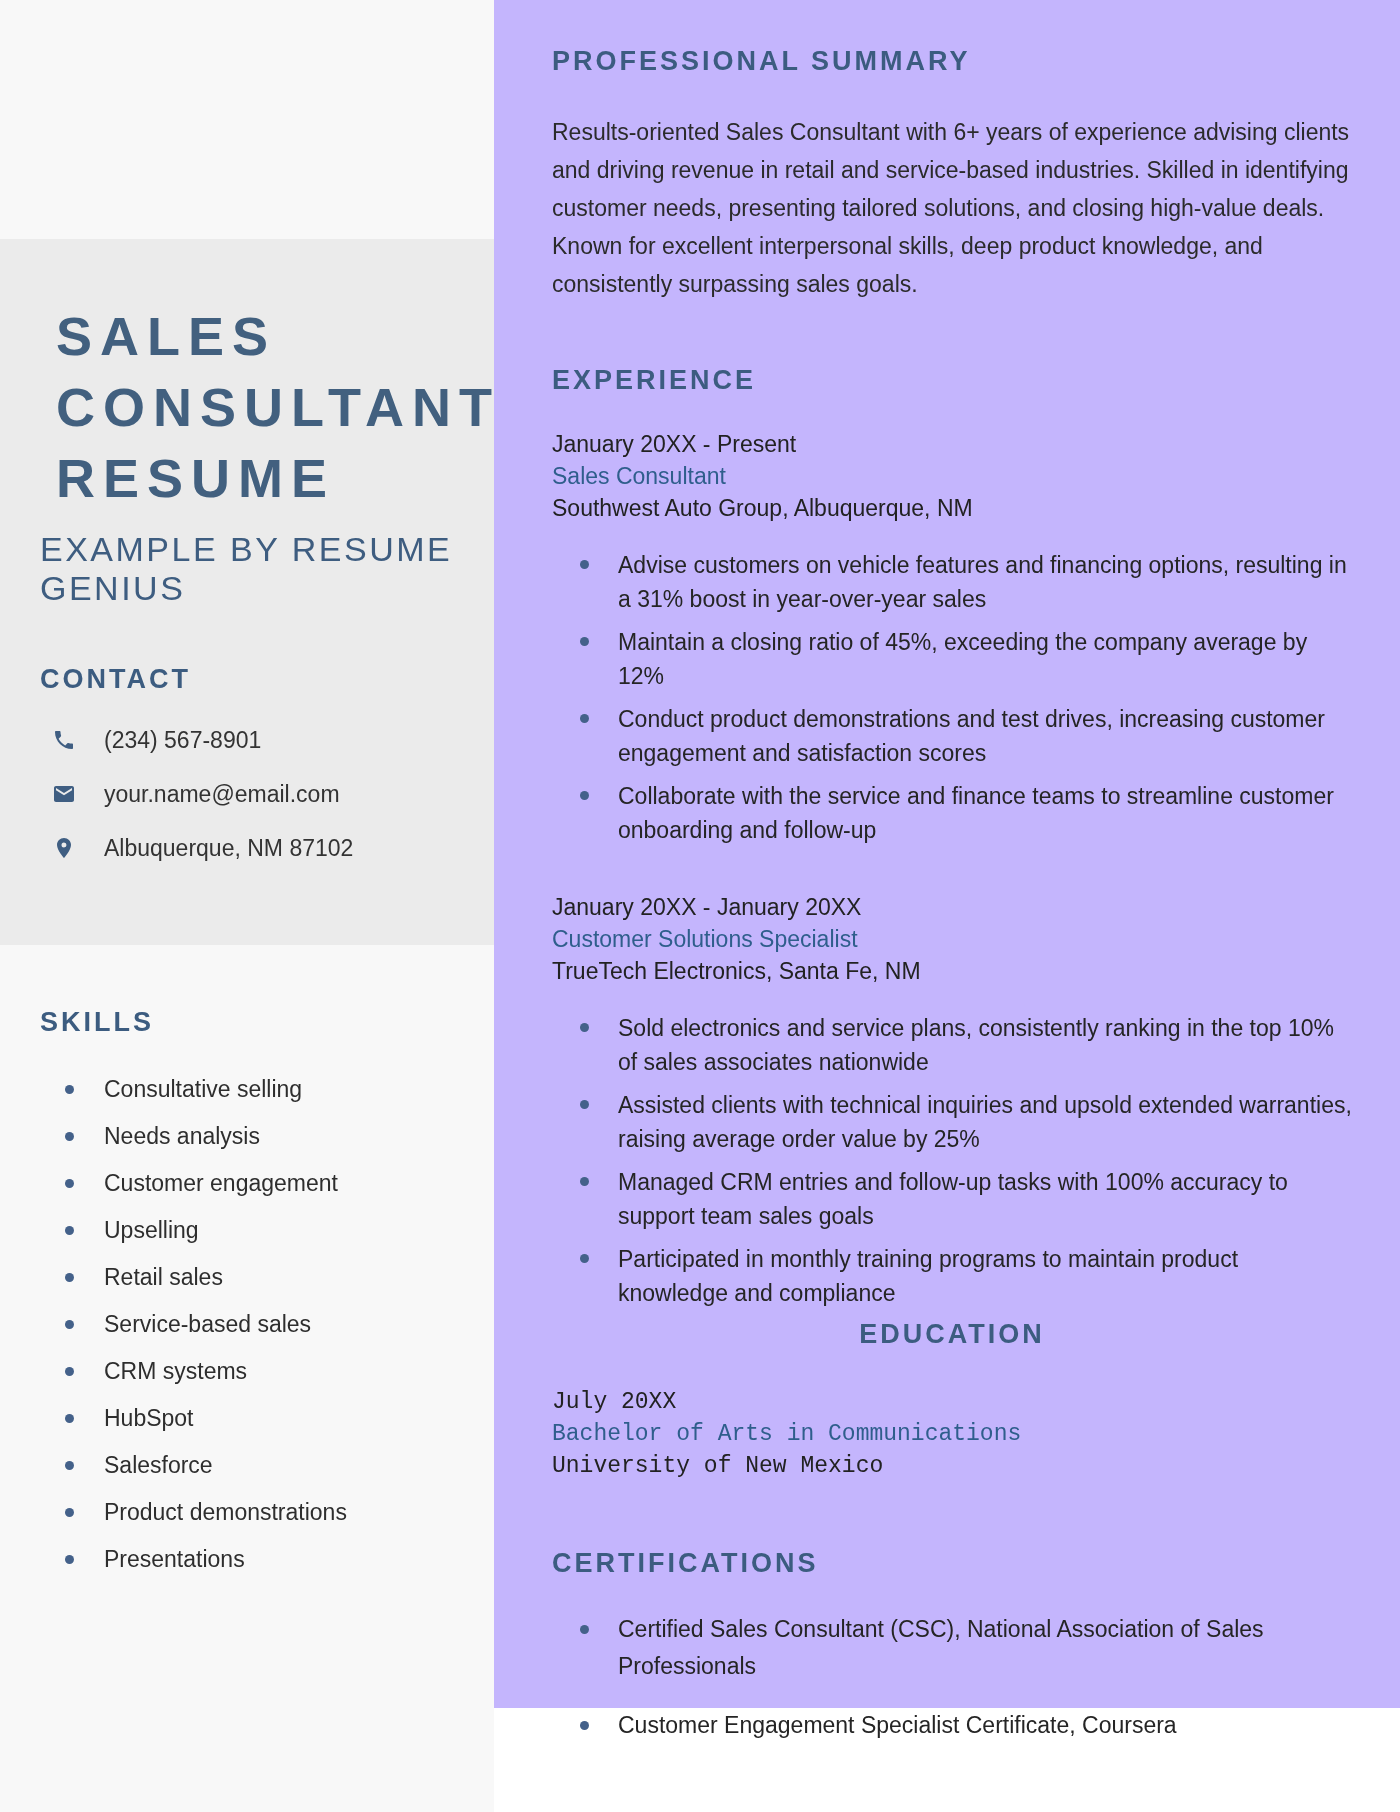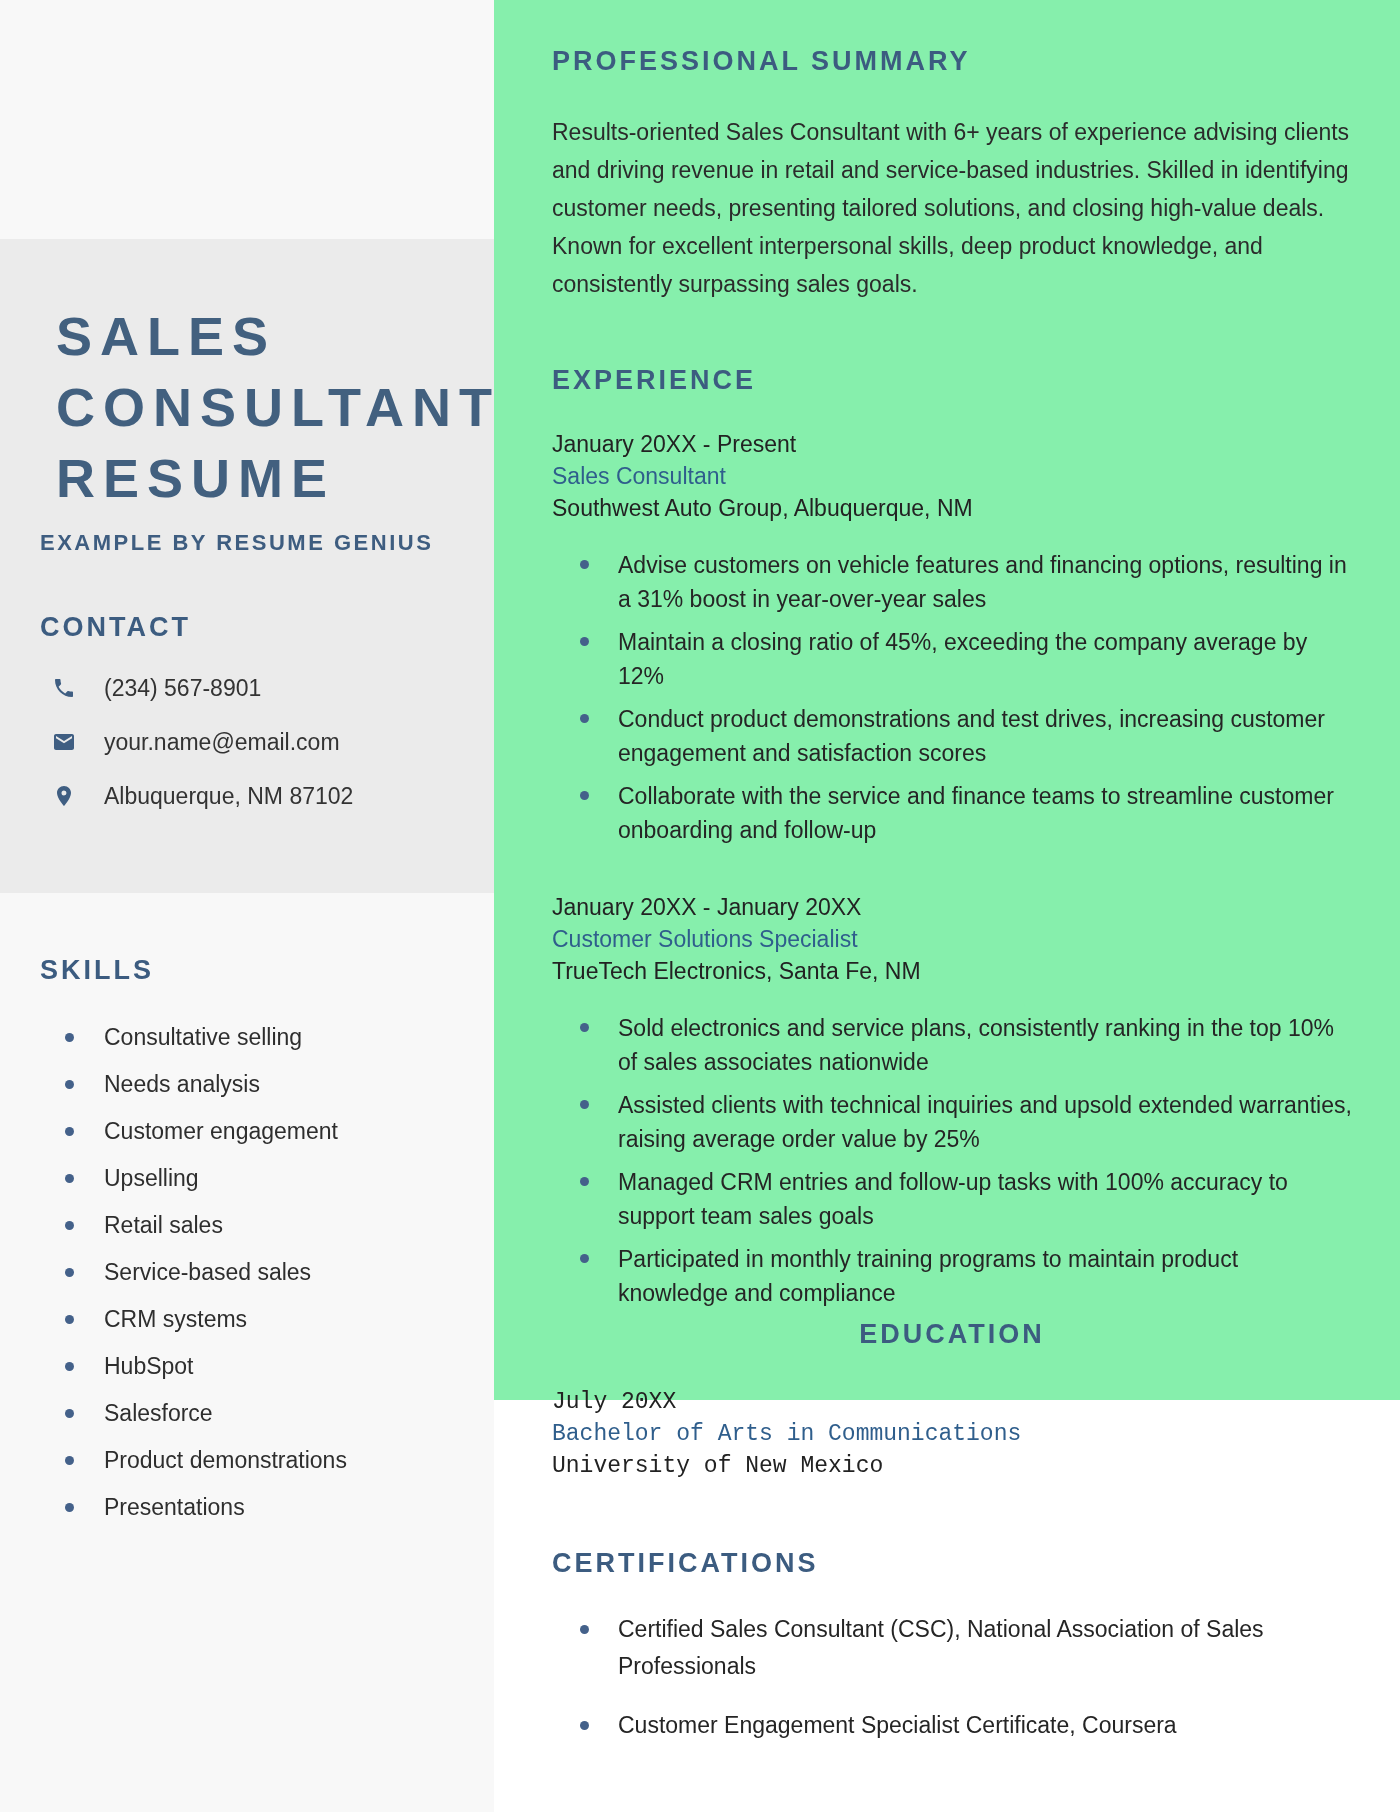--- a/index.html
+++ b/index.html
@@ -11,41 +11,41 @@
   .left-col{position:absolute;left:0;top:0;width:494px;height:1812px;background:#f8f8f8;}
   .title-panel{
     margin-top:239px;background:#ebebeb;box-sizing:border-box;width:494px;
     padding:46px 10px 58px 40px;
   }
   .resume-title{
     margin:16px;width:454px;font-size:54px;font-weight:700;color:#42607f;
     letter-spacing:8px;line-height:71px;word-spacing:9999px; 
   }
   .resume-subtitle{
-    margin:16px 0 0 0;font-size:22px;font-weight:700;color:#3e5d80;letter-spacing:2.5px;
+    margin:16px 0 0 0;font-size:34px;font-weight:400;color:#3e5d80;letter-spacing:2.5px;
   }
   .side-heading{
     margin:0;font-size:27px;font-weight:600;color:#3c5c80;letter-spacing:3px;
   }
   .contact-heading{margin-top:56px;}
   .contact-list{margin-top:30px;}
   .contact-row{display:flex;align-items:center;margin-bottom:24px;}
   .contact-icon{width:24px;height:24px;flex:none;margin-left:12px;}
   .contact-icon svg{display:block;width:24px;height:24px;fill:#3f5e82;}
   .contact-text{margin-left:28px;font-size:23px;color:#333333;line-height:30px;}
   .skills-block{padding:0 20px 0 40px;}
   .skills-heading{margin-top:62px;}
   .skills-list{list-style:none;margin:36px 0 0 0;padding:0;}
   .skills-list li{display:flex;margin-bottom:17px;}
   .dot{width:9px;height:9px;border-radius:50%;background:#44618a;flex:none;margin:11px 0 0 25px;}
   .skill-text{margin-left:30px;font-size:23px;color:#2e2e2e;line-height:30px;}
   
   .right-col{
-    position:absolute;left:494px;top:0;width:906px;height:1400px;
-    box-sizing:border-box;padding:46px 48px 0 58px;background:#86efac;
+    position:absolute;left:494px;top:0;width:906px;height:1708px;
+    box-sizing:border-box;padding:46px 48px 0 58px;background:#c4b5fd;
   }
   .main-heading{
     margin:0;font-size:27px;font-weight:600;color:#3c5c80;letter-spacing:3px;
   }
   .summary-text{
     margin:36px 0 0 0;font-size:23px;line-height:38px;color:#2b2b2b;max-width:800px;
   }
   .experience-heading{margin-top:62px;}
   .job{margin-top:32px;}
   .job-line{font-size:23px;line-height:32px;color:#222222;}

